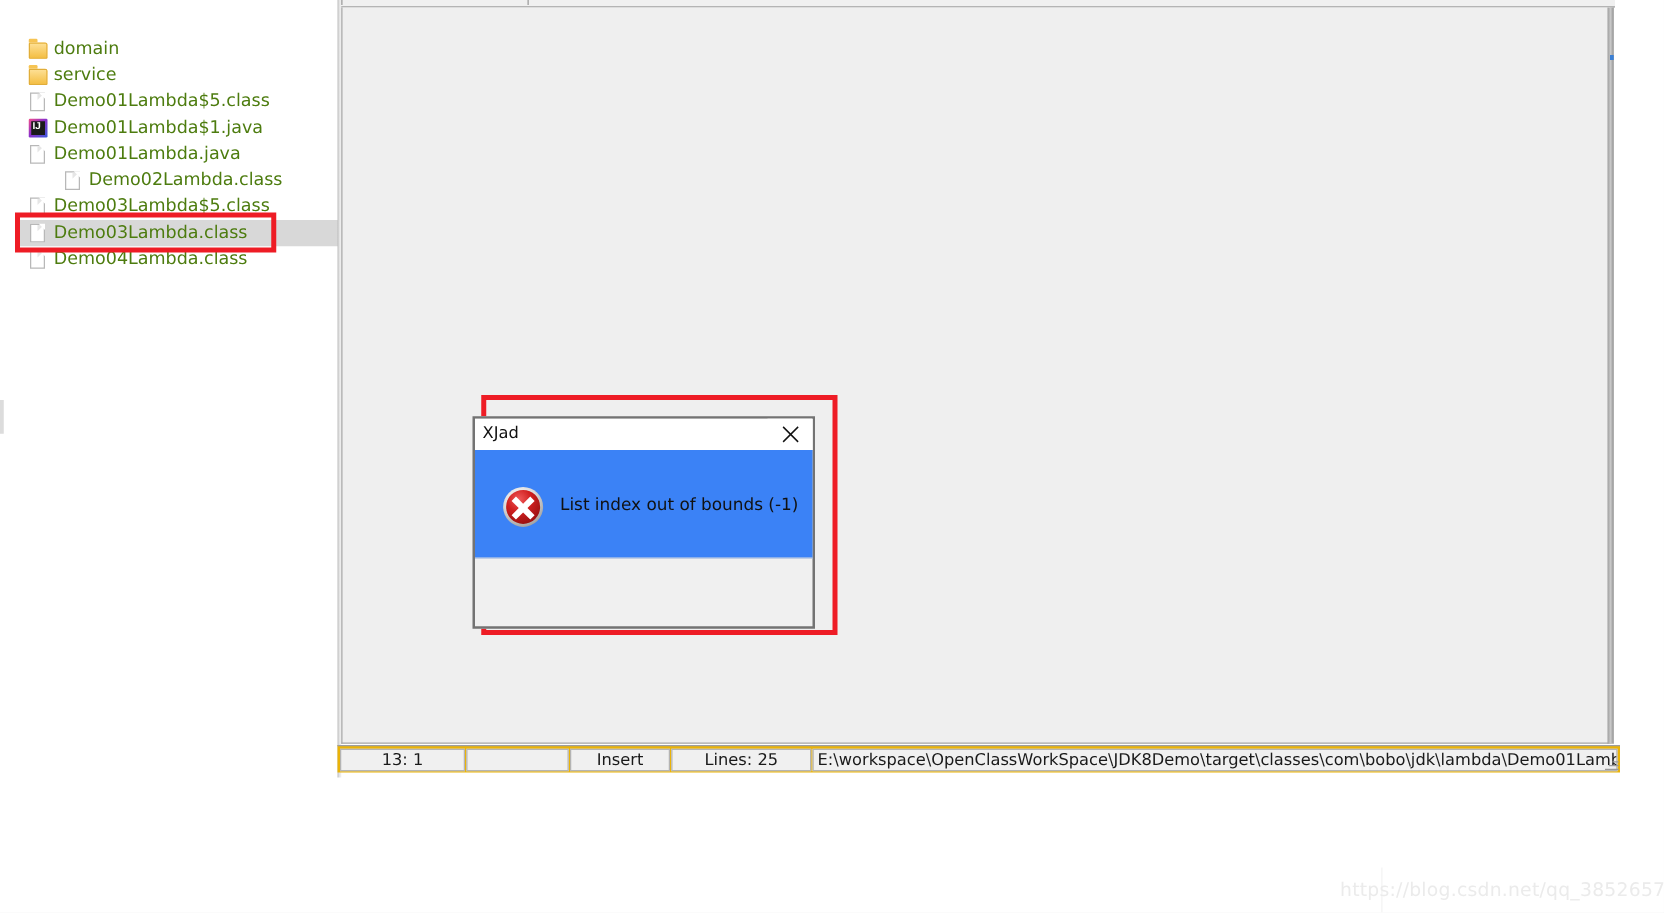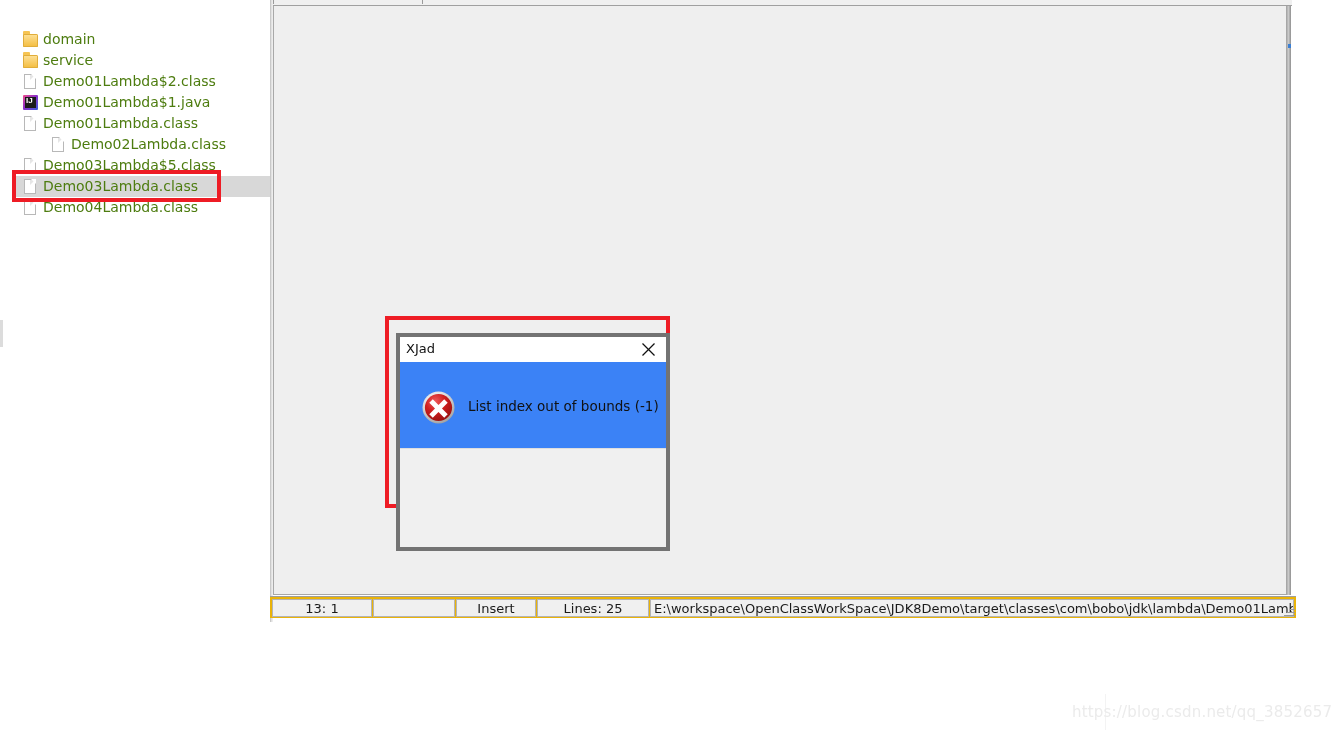--- a/index.html
+++ b/index.html
@@ -287,26 +287,26 @@
     left: 385px;
     top: 316px;
     width: 285px;
     height: 192px;
     border: 4px solid #ee1c25;
     box-sizing: border-box;
     z-index: 40;
   }
   #xjad-dialog {
     position: absolute;
-    left: 396px;
+    left: 378px;
     top: 333px;
     width: 274px;
-    height: 218px;
+    height: 170px;
     background: #f0f0f0;
-    border: 4px solid #737373;
+    border: 2px solid #737373;
     box-sizing: border-box;
     z-index: 45;
   }
   #dialog-titlebar {
     position: absolute;
     left: 0; top: 0;
     width: 100%;
     height: 25px;
     background: #ffffff;
   }
@@ -407,33 +407,33 @@
         <span class="file-label">domain</span>
       </div>
       <div class="file-row" style="top: 50px;">
         <div class="icon-folder"></div>
         <span class="file-label">service</span>
       </div>
       <div class="file-row" style="top: 71px;">
         <div class="icon-page">
           <div class="icon-page-fold"></div>
         </div>
-        <span class="file-label">Demo01Lambda$2.class</span>
+        <span class="file-label">Demo01Lambda$5.class</span>
       </div>
       <div class="file-row" style="top: 92px;">
         <div class="icon-idea">
           <div class="inner"></div>
         </div>
         <span class="file-label">Demo01Lambda$1.java</span>
       </div>
       <div class="file-row" style="top: 113px;">
         <div class="icon-page">
           <div class="icon-page-fold"></div>
         </div>
-        <span class="file-label">Demo01Lambda.class</span>
+        <span class="file-label">Demo01Lambda.java</span>
       </div>
       <div class="file-row" style="top: 134px; margin-left: 28px;">
         <div class="icon-page">
           <div class="icon-page-fold"></div>
         </div>
         <span class="file-label">Demo02Lambda.class</span>
       </div>
       <div class="file-row" style="top: 155px;">
         <div class="icon-page">
           <div class="icon-page-fold"></div>

